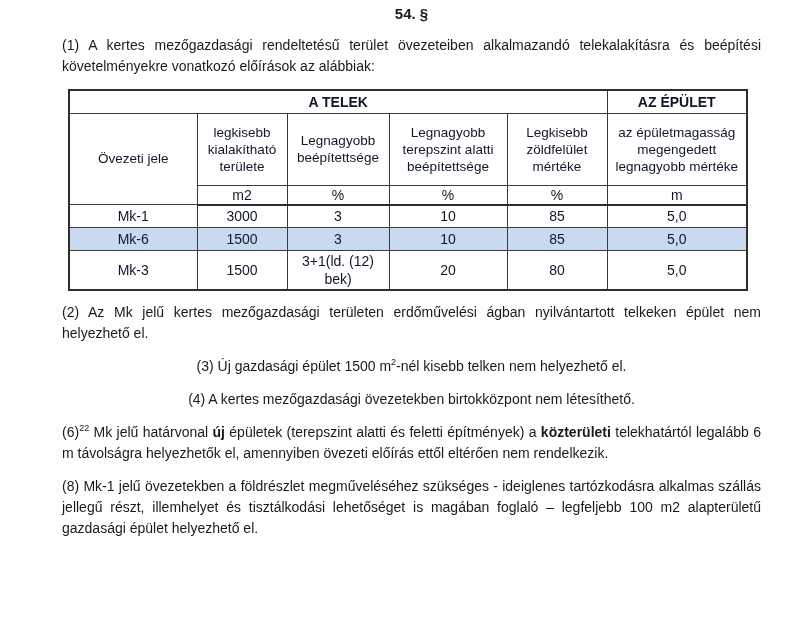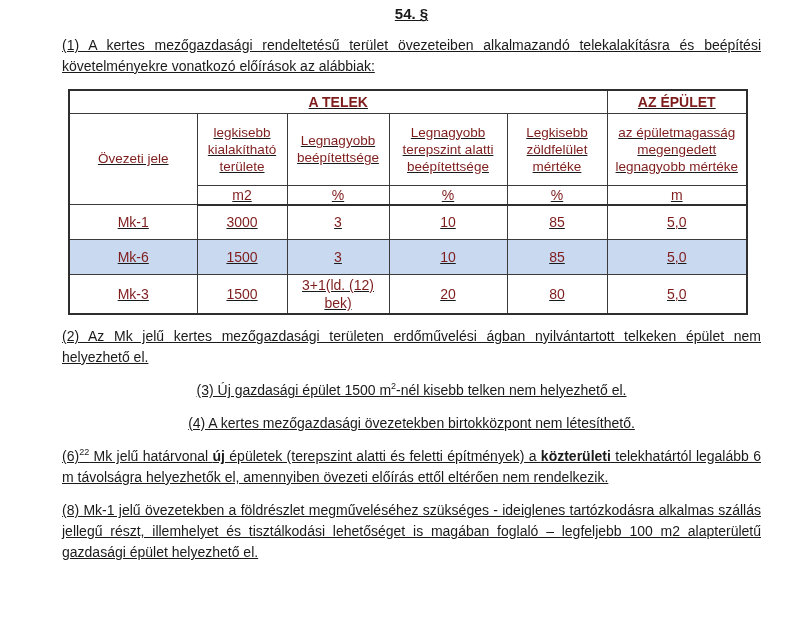--- a/index.html
+++ b/index.html
@@ -7,21 +7,20 @@
   body {
     width: 800px;
     height: 629px;
     background: #ffffff;
     color: #1a1a1a;
     font-family: "Liberation Sans", sans-serif;
     overflow: hidden;
   }
   .page {
     padding: 5px 39px 0 62px;
-    text-decoration: underline;
   }
   .doc-title {
     text-align: center;
     font-weight: bold;
     font-size: 15px;
     margin: 0 0 13px 0;
   }
   p.para {
     font-size: 14px;
     line-height: 21px;
@@ -40,21 +39,21 @@
     width: 678px;
     margin: 0 0 11px 6px;
     border: 2px solid #2e2e2e;
   }
   .zoning-table th, .zoning-table td {
     border: 1px solid #3a3a3a;
     text-align: center;
     vertical-align: middle;
     padding: 1px 3px;
     font-weight: normal;
-    color: #7f1d1d;
+    color: #0f172a;
   }
   .group-header-row th {
     font-weight: bold;
     font-size: 14px;
     height: 23px;
   }
   .col-header-row th {
     font-size: 13.5px;
     line-height: 17px;
     height: 72px;
@@ -63,21 +62,21 @@
     vertical-align: top;
     padding-top: 10px;
   }
   .units-row th {
     font-size: 14px;
     height: 14px;
     border-bottom: 2px solid #2e2e2e;
   }
   .zoning-table tbody td {
     font-size: 14px;
-    height: 35px;
+    height: 23px;
   }
   .zoning-table tbody tr.highlight td {
     background: #c9d9f0;
   }
   .mk3-bee { line-height: 18px; }
 </style>
 </head>
 <body>
 
 <div class="page">

